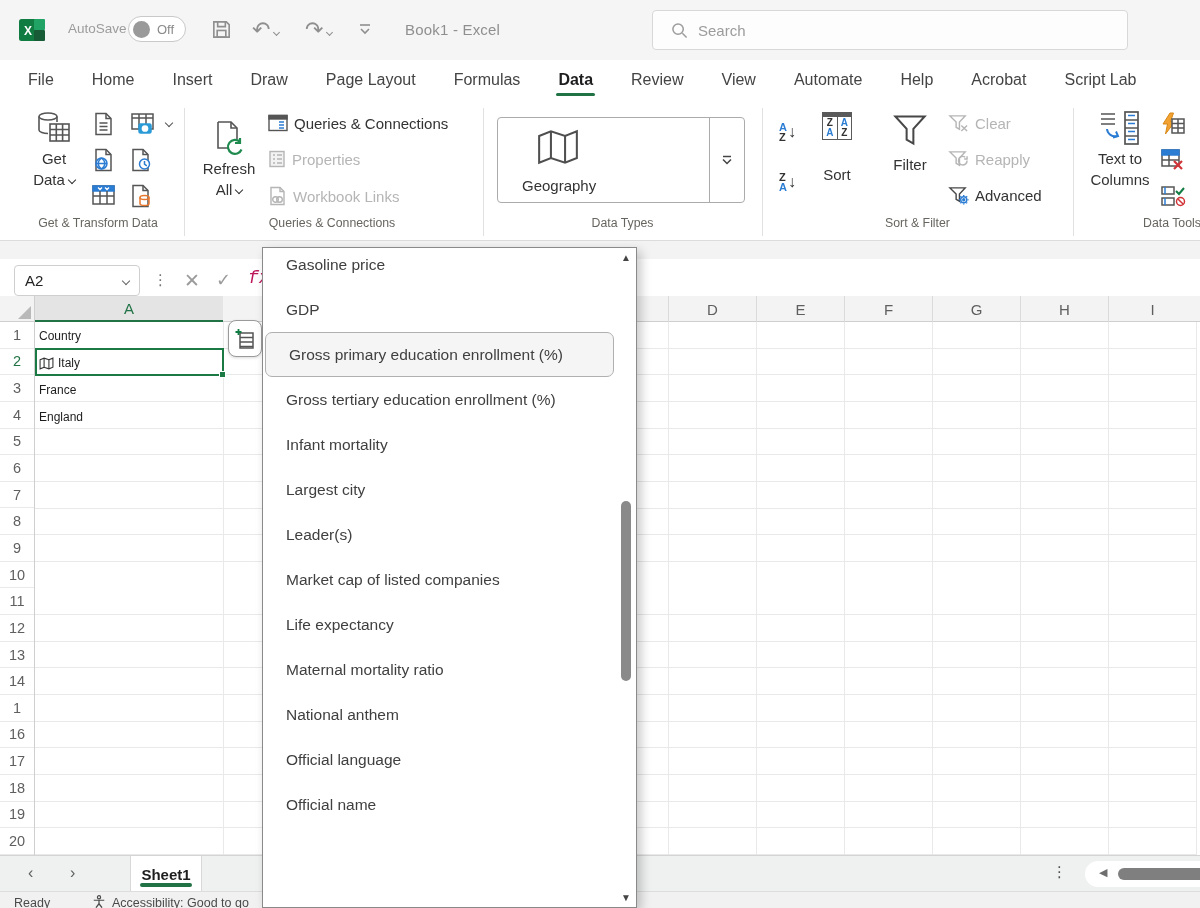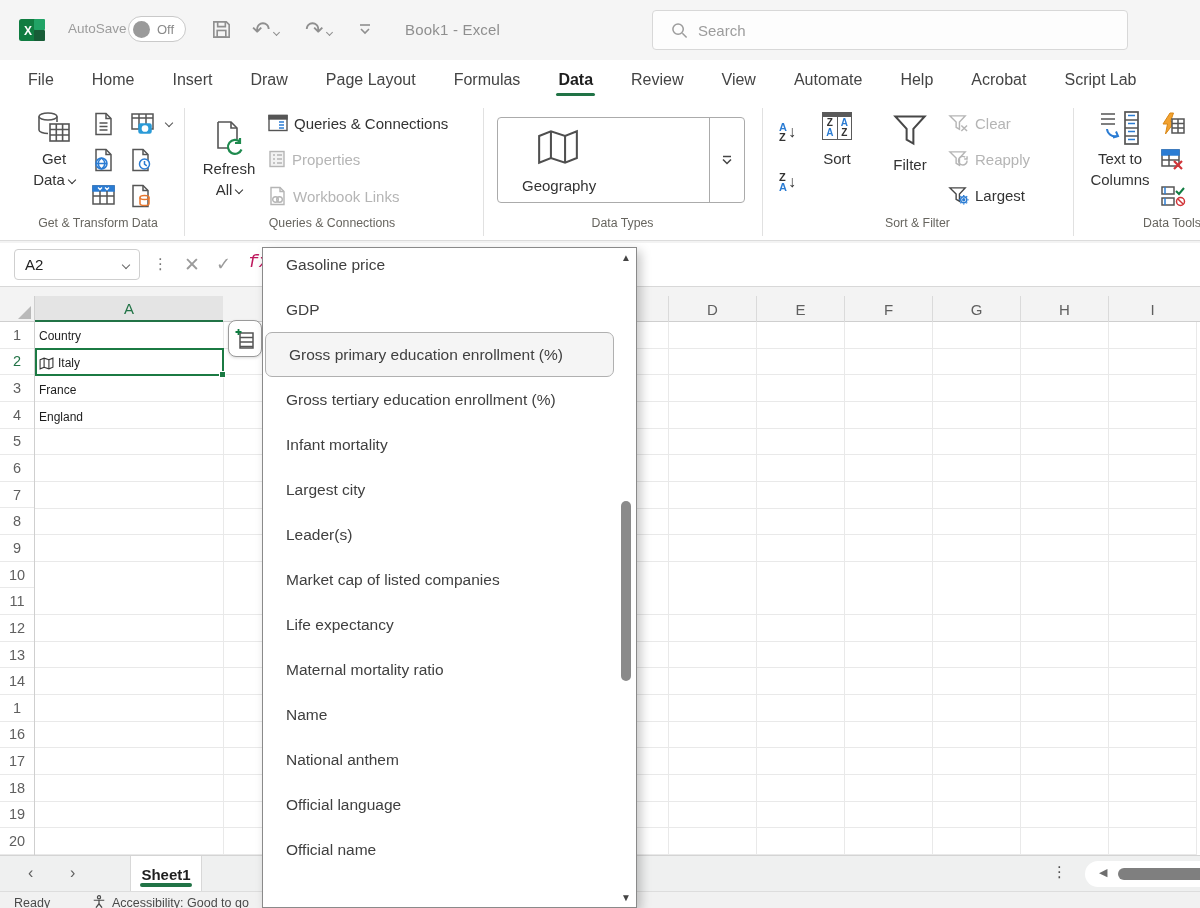--- a/index.html
+++ b/index.html
@@ -39,21 +39,21 @@
   .geo-gallery { position:absolute; right:0; top:0; width:35px; height:84px; border-left:1px solid #ababab; border-radius:0 4px 4px 0; display:flex; align-items:center; justify-content:center; }
   .geo-label { position:absolute; left:24px; bottom:8px; font-size:15px; color:#333; }
   .sort-letters { display:flex; flex-direction:column; font-weight:bold; font-size:11px; line-height:10px; }
   .sort-arrow { font-size:16px; color:#333; margin-left:1px; }
   .blue { color:#2b7cd3; } .dark { color:#333; }
   .sorttable { width:30px; height:28px; border:1.4px solid #5a5a5a; border-top:5px solid #5a5a5a; display:flex; }
   .sorttable div { flex:1; display:flex; flex-direction:column; align-items:center; justify-content:center; font-size:10px; font-weight:bold; line-height:10px; }
   .sorttable div:first-child { border-right:1.4px solid #5a5a5a; }
 
   
-  .fbar { left:0; top:243px; width:1200px; height:44px; background:#fff; border-bottom:1px solid #d8d8d8; }
+  .fbar { left:0; top:259px; width:1200px; height:44px; background:#fff; border-bottom:1px solid #d8d8d8; }
   .namebox { position:absolute; left:14px; top:6px; width:126px; height:31px; border:1px solid #cfcfcf; border-radius:4px; background:#fff; display:flex; align-items:center; padding:0 10px; font-size:15px; color:#222; }
   .fbtn { position:absolute; top:10px; font-size:17px; color:#9b9b9b; }
   .fx { font-family:Liberation Mono, monospace; font-style:italic; font-size:18px; color:#be185d;text-align:center; }
 
   
   .grid { left:0; top:296px; width:1200px; height:559px; background:#fff; }
   .hdr-strip { position:absolute; left:0; top:0; width:1200px; height:26px; background:#f3f3f3; border-bottom:1px solid #cfcfcf; }
   .corner { position:absolute; left:0; top:0; width:35px; height:26px; border-right:1px solid #cfcfcf; }
   .corner i { position:absolute; right:3px; bottom:3px; width:0; height:0; border-left:13px solid transparent; border-bottom:13px solid #b9b9b9; }
   .colh { position:absolute; top:0; width:88px; height:26px; font-size:15px; color:#5f5f5f; display:flex; align-items:center; justify-content:center; border-left:1px solid #dadada; }
@@ -292,21 +292,21 @@
       <div class="sorttable">
         <div>
             <span class="dark">Z</span>
             <span class="blue">A</span>
           </div>
         <div>
             <span class="blue">A</span>
             <span class="dark">Z</span>
           </div>
       </div>
-      <div class="lbl" style="margin-top:8px">Sort</div>
+      <div class="lbl" style="margin-top:24px">Sort</div>
     </div>
     <div class="bigbtn" style="left:885px;top:12px;width:50px">
       <svg width="36" height="36" viewBox="0 0 32 30" fill="none" stroke="#474747" stroke-width="1.8">
         <path d="M3 3 H29 L19 14 V27 L13 23.5 V14 Z" fill="#fff"></path>
       </svg>
       <div class="lbl" style="margin-top:6px">Filter</div>
     </div>
     <div class="smallrow disabled" style="left:948px;top:14px">
       <svg width="21" height="19" viewBox="0 0 22 20" fill="none" stroke="#b5b5b5" stroke-width="1.5">
         <path d="M2 2 H18 L12 8.5 V16 L8.5 14 V8.5 Z"></path>
@@ -322,21 +322,21 @@
       </svg>
       <span>Reapply</span>
     </div>
     <div class="smallrow" style="left:948px;top:86px">
       <svg width="21" height="19" viewBox="0 0 22 20" fill="none" stroke="#474747" stroke-width="1.5">
         <path d="M2 2 H18 L12 8.5 V16 L8.5 14 V8.5 Z" fill="#fff"></path>
         <circle cx="16.5" cy="14.5" r="3.2" stroke="#2b7cd3"></circle>
           <circle cx="16.5" cy="14.5" r="1" fill="#2b7cd3" stroke="#2b7cd3"></circle>
         <path d="M16.5 10.5 v-1 M16.5 18.5 v1 M12.5 14.5 h-1 M20.5 14.5 h1 M13.7 11.7 l-.8 -.8 M19.3 17.3 l.8 .8 M19.3 11.7 l.8 -.8 M13.7 17.3 l-.8 .8" stroke="#2b7cd3"></path>
       </svg>
-      <span>Largest</span>
+      <span>Advanced</span>
     </div>
     <div class="grp-label" style="left:855px;width:125px">Sort &amp; Filter</div>
     <div class="divider" style="left:1073px"></div>
 
     <div class="bigbtn" style="left:1090px;top:10px;width:60px">
       <svg width="42" height="38" viewBox="0 0 42 38" fill="none" stroke="#555" stroke-width="1.7">
         <path d="M2 4 h14 M2 9 h14 M2 14 h14"></path>
         <path d="M8 19 a8 8 0 0 0 10 7" stroke="#2b7cd3" stroke-width="2"></path>
         <path d="M14 27.5 l5 -1.5 l-2 -4.5" stroke="#2b7cd3" stroke-width="2"></path>
         <rect x="26" y="2" width="13" height="32" fill="#fff"></rect>
@@ -491,21 +491,20 @@
         <div class="dd-item">Gasoline price</div>
         <div class="dd-item">GDP</div>
         <div class="dd-item hl">Gross primary education enrollment (%)</div>
         <div class="dd-item">Gross tertiary education enrollment (%)</div>
         <div class="dd-item">Infant mortality</div>
         <div class="dd-item">Largest city</div>
         <div class="dd-item">Leader(s)</div>
         <div class="dd-item">Market cap of listed companies</div>
         <div class="dd-item">Life expectancy</div>
         <div class="dd-item">Maternal mortality ratio</div>
-        <div class="dd-item">Name</div>
         <div class="dd-item">National anthem</div>
         <div class="dd-item">Official language</div>
         <div class="dd-item">Official name</div>
       </div>
     <div class="dd-scroll-up">▲</div>
     <div class="dd-thumb"></div>
     <div class="dd-scroll-dn">▼</div>
   </div>
 
 </div>

